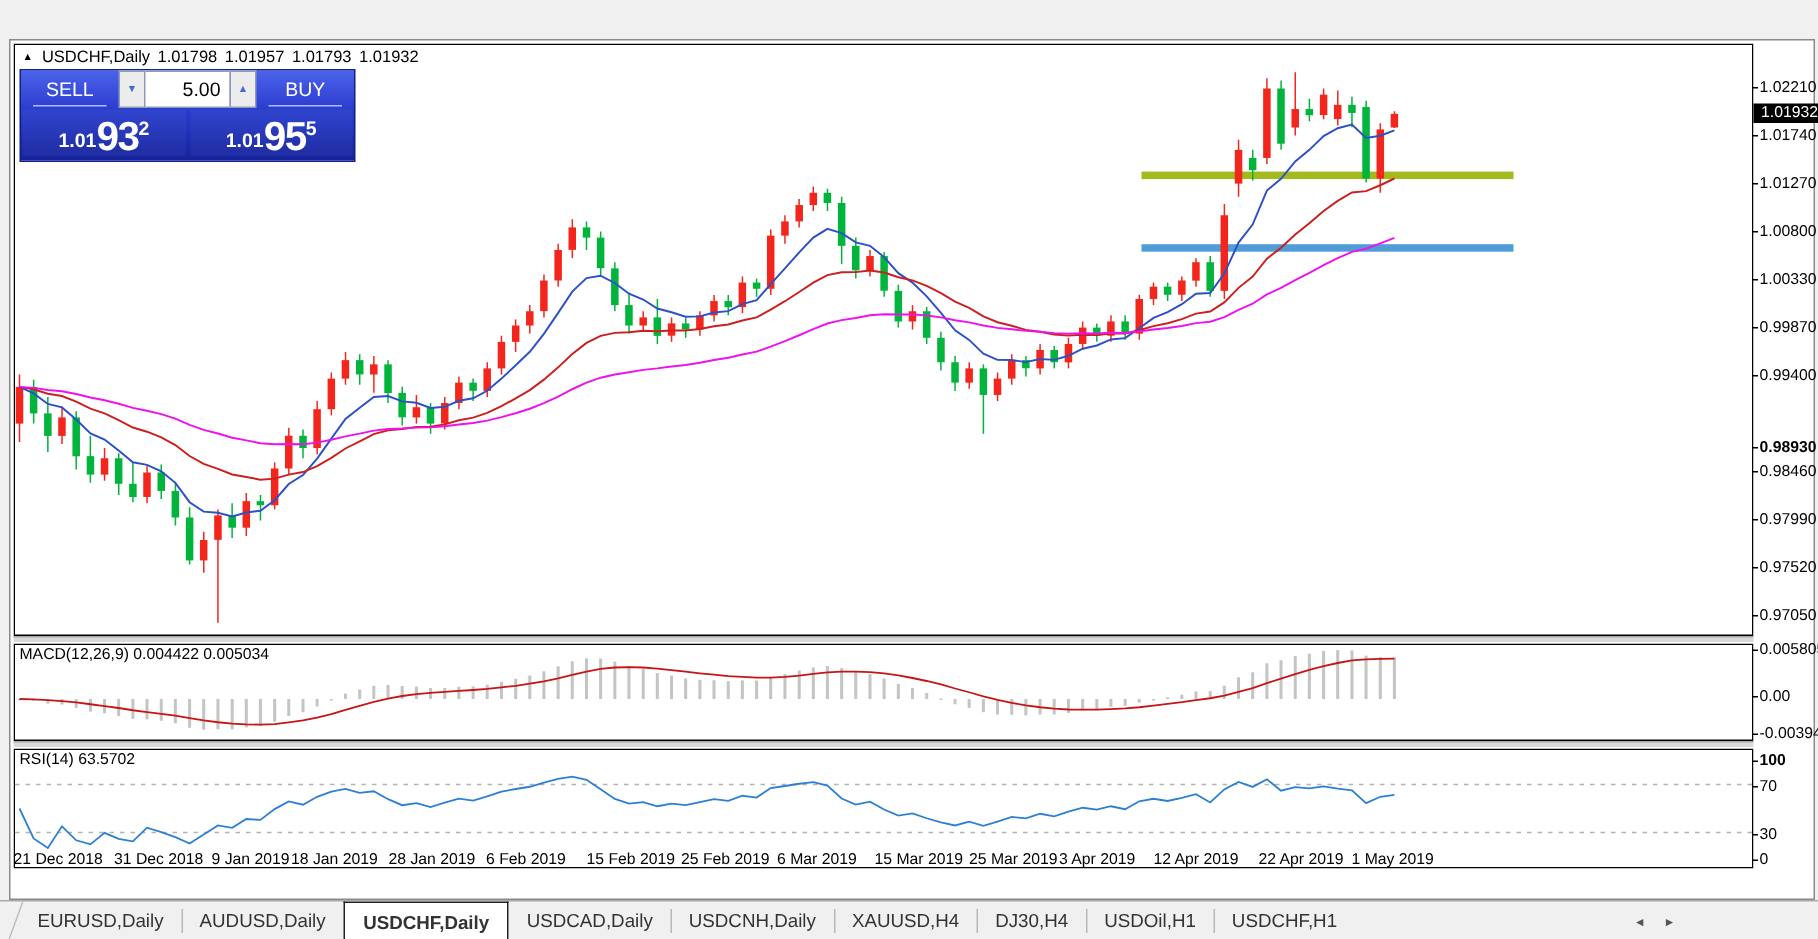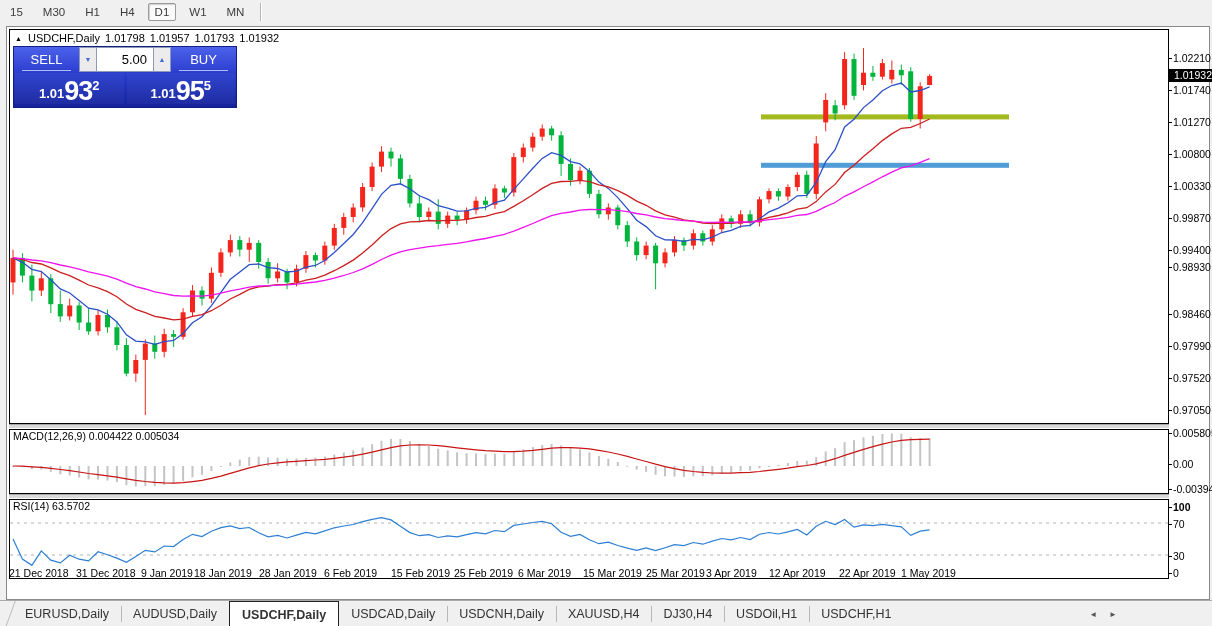--- a/index.html
+++ b/index.html
@@ -55,30 +55,20 @@
   .tab.active + .tab::before{display:none;}
   .tab-nav{position:absolute;right:95px;top:0;height:26px;display:flex;align-items:center;gap:12px;
     font-size:8px;color:#555;}
   .tab-nav span{cursor:pointer;}
 </style>
 </head>
 <body>
 
 <div class="screen">
 
-  <div class="toolbar">
-    <span class="tf">15</span>
-    <span class="tf">M30</span>
-    <span class="tf">H1</span>
-    <span class="tf">H4</span>
-    <span class="tf active">D1</span>
-    <span class="tf">W1</span>
-    <span class="tf">MN</span>
-    <span class="tb-sep"></span>
-  </div>
 
   <div class="chart-window">
     <svg id="main-svg" class="pane-svg" style="left:2px;top:2px;" width="1160" height="395">
         <rect x="752" y="85.4" width="248" height="5" fill="#a3b91d"></rect>
         <rect x="752" y="133.8" width="248" height="5" fill="#4f9cd6"></rect>
         <line x1="4" y1="220.7" x2="4" y2="265.6" stroke="#f2261c" stroke-width="1"></line>
         <rect x="1.5" y="228.9" width="5" height="24.5" fill="#f2261c"></rect>
         <line x1="13.45" y1="224.1" x2="13.45" y2="253.4" stroke="#00b43c" stroke-width="1"></line>
         <rect x="10.9" y="228.9" width="5" height="17.7" fill="#00b43c"></rect>
         <line x1="22.9" y1="235.7" x2="22.9" y2="272.4" stroke="#00b43c" stroke-width="1"></line>
@@ -426,21 +416,21 @@
     <div class="cur-price" style="top:42px;">1.01932</div>
 
     <div id="gen-labels">
         <div class="axis-label" style="top:25px;">1.02210</div>
         <div class="axis-label" style="top:57px;">1.01740</div>
         <div class="axis-label" style="top:89px;">1.01270</div>
         <div class="axis-label" style="top:121px;">1.00800</div>
         <div class="axis-label" style="top:153px;">1.00330</div>
         <div class="axis-label" style="top:185px;">0.99870</div>
         <div class="axis-label" style="top:217px;">0.99400</div>
-        <div class="axis-label" style="top:234px;">0.98930</div>
+        <div class="axis-label" style="top:265px;font-weight:bold;">0.98930</div>
         <div class="axis-label" style="top:281px;">0.98460</div>
         <div class="axis-label" style="top:313px;">0.97990</div>
         <div class="axis-label" style="top:345px;">0.97520</div>
         <div class="axis-label" style="top:377px;">0.97050</div>
         <div class="axis-label" style="top:400px;">0.005805</div>
         <div class="axis-label" style="top:431px;">0.00</div>
         <div class="axis-label" style="top:456px;">-0.003945</div>
         <div class="axis-label" style="top:474px;font-weight:bold;">100</div>
         <div class="axis-label" style="top:491px;">70</div>
         <div class="axis-label" style="top:523px;">30</div>

